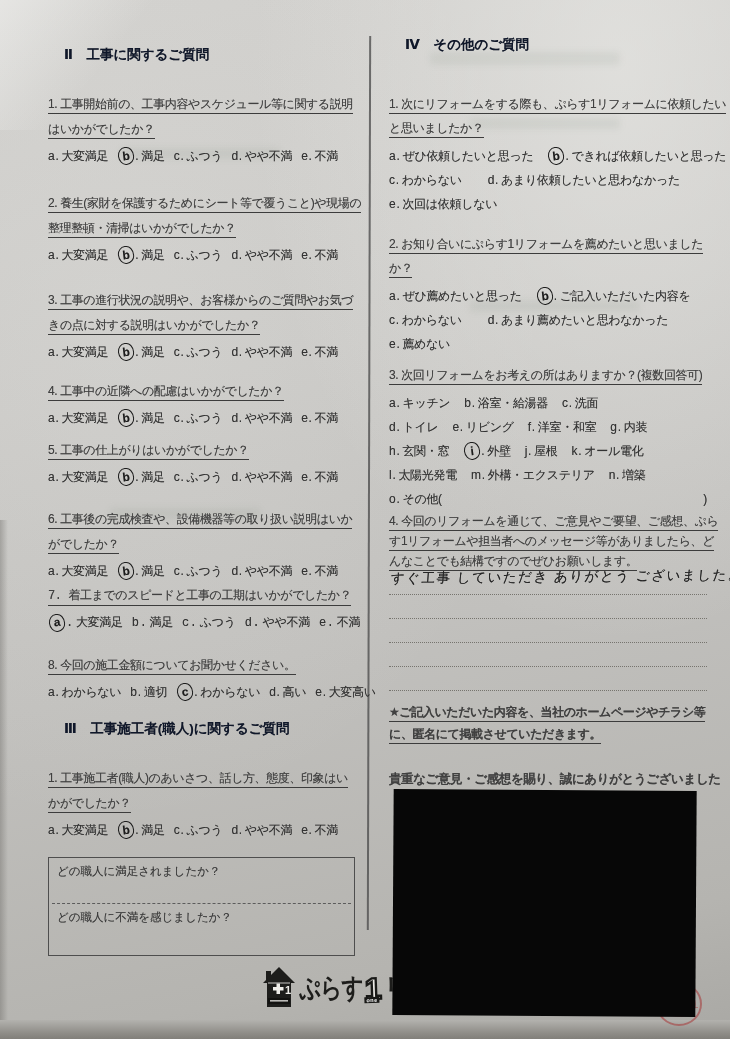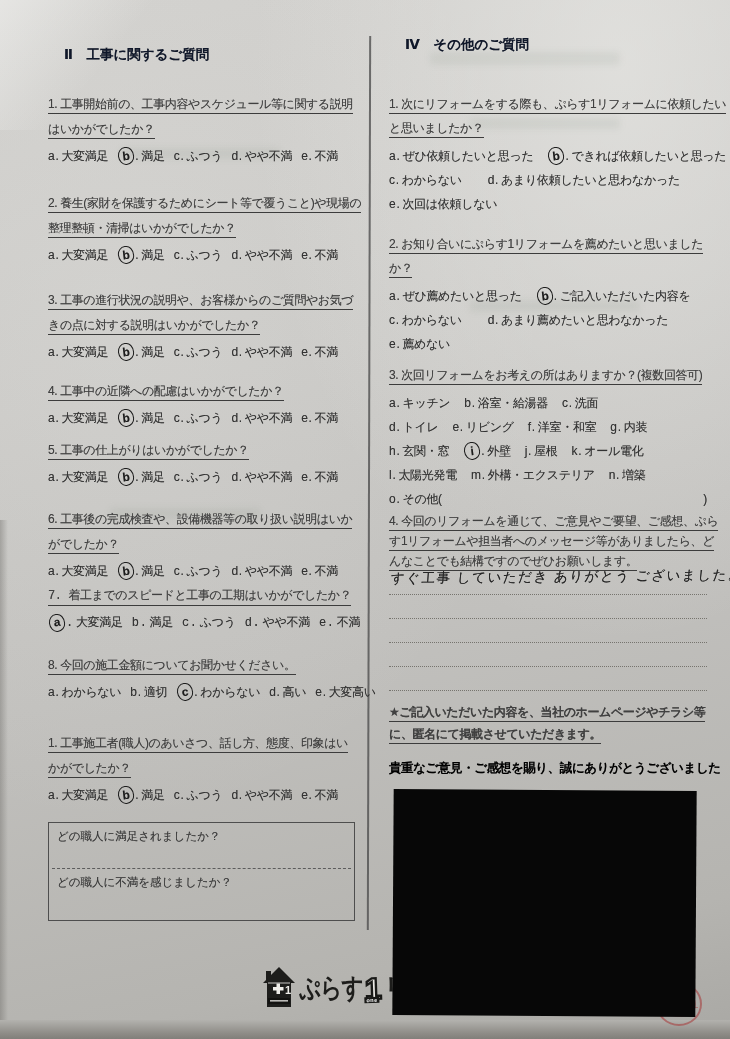--- a/index.html
+++ b/index.html
@@ -56,22 +56,22 @@
   .cl{height:23px;border-bottom:1.4px dotted #76746e;}
   .cl:first-child{height:18px;}
   .handwriting{
     position:absolute;top:-3px;left:2px;white-space:nowrap;
     font-size:13.5px;color:#252525;letter-spacing:1.5px;
     transform:skewX(-5deg) rotate(-.6deg);font-weight:500;
     text-shadow:0 0 .4px rgba(0,0,0,.6);
   }
   .pubnote{margin-top:10px;}
   .pubnote .t-line{line-height:22px;font-weight:700;}
-  .thanks{margin-top:15px;font-weight:700;font-size:12.5px;letter-spacing:-.4px;
-    white-space:nowrap;color:#000000;}
+  .thanks{margin-top:26px;font-weight:700;font-size:12.5px;letter-spacing:-.4px;
+    white-space:nowrap;color:#404040;}
 
   .cbox{margin-top:16px;width:305px;height:97px;border:1.2px solid #4e4e4e;font-size:11.5px;color:#3a3a3a;}
   .cbox .half{height:45px;padding:6px 8px;box-sizing:border-box;white-space:nowrap;}
   .cbox-mid{border-top:1.3px dashed #5c5c5c;margin:0 3px;}
 
   .logo{position:absolute;top:966px;left:262px;z-index:4;display:flex;align-items:flex-end;}
   .logo-text{font-size:27px;font-weight:900;color:#1d1d1b;letter-spacing:-1px;
     transform:scaleX(.8);transform-origin:left bottom;margin-left:3px;line-height:40px;}
   .logo-one{position:relative;font-size:30px;font-weight:900;color:#eceae6;line-height:38px;
     -webkit-text-stroke:2.4px #191917;margin-left:-14px;transform:rotate(-2deg);}
@@ -342,20 +342,21 @@
             <span class="lbl">高い</span>
           </span>
           <span class="opt">
             <span class="k">e</span>
             <span class="dot">.</span>
             <span class="lbl">大変高い</span>
           </span>
         </div>
       </div>
     </div>
+  <div class="sec-head" style="margin-top:16px;">Ⅲ　工事施工者(職人)に関するご質問</div>
   <div id="s3-questions">
       <div class="q" style="margin-top: 28px;">
         <div class="t-line"><span class="u">1. 工事施工者(職人)のあいさつ、話し方、態度、印象はい</span></div>
         <div class="t-line"><span class="u">かがでしたか？</span></div>
         <div class="opts">
           <span class="opt">
             <span class="k">a</span>
             <span class="dot">.</span>
             <span class="lbl">大変満足</span>
           </span>

